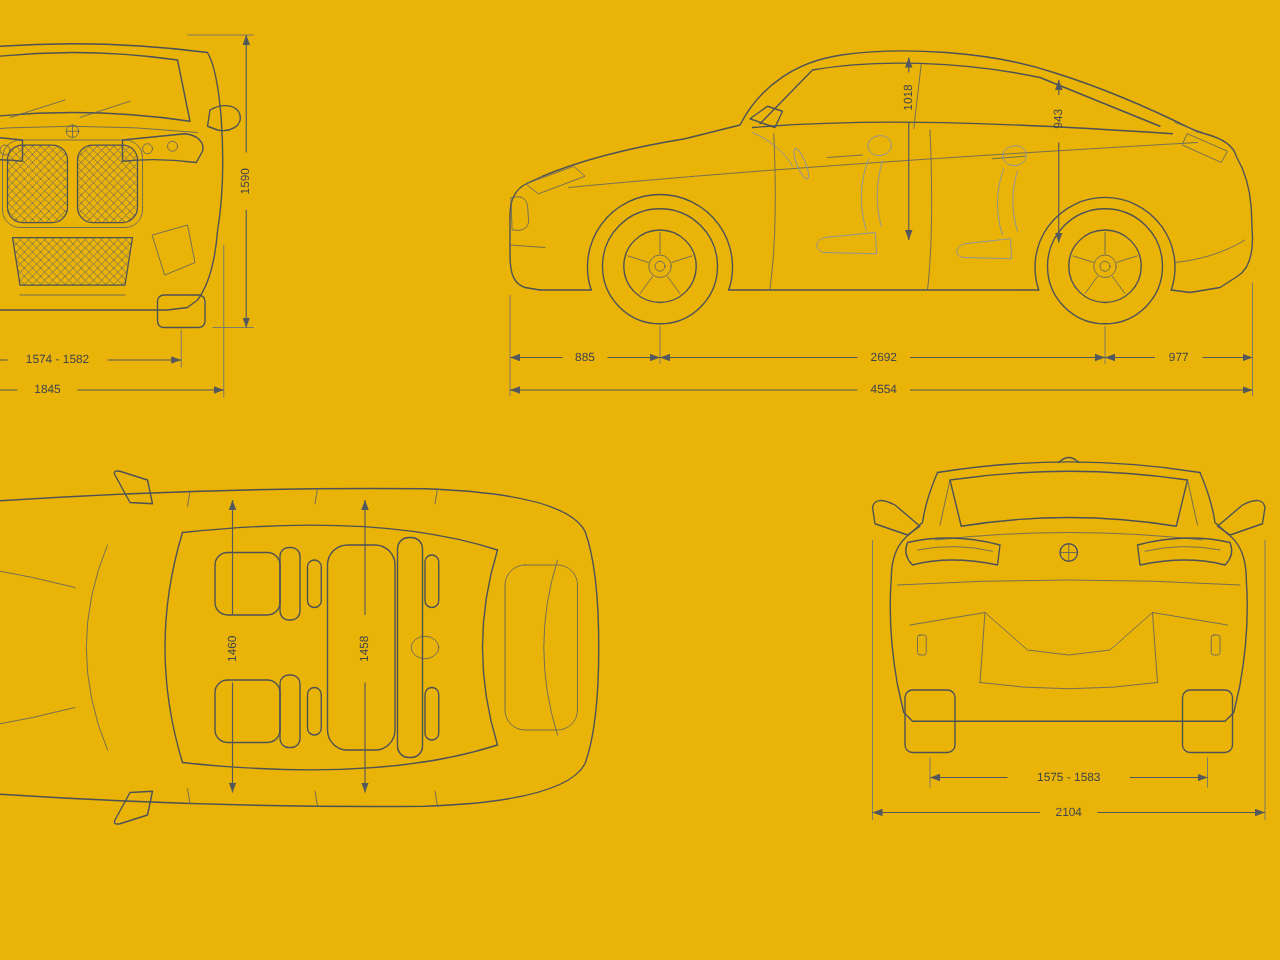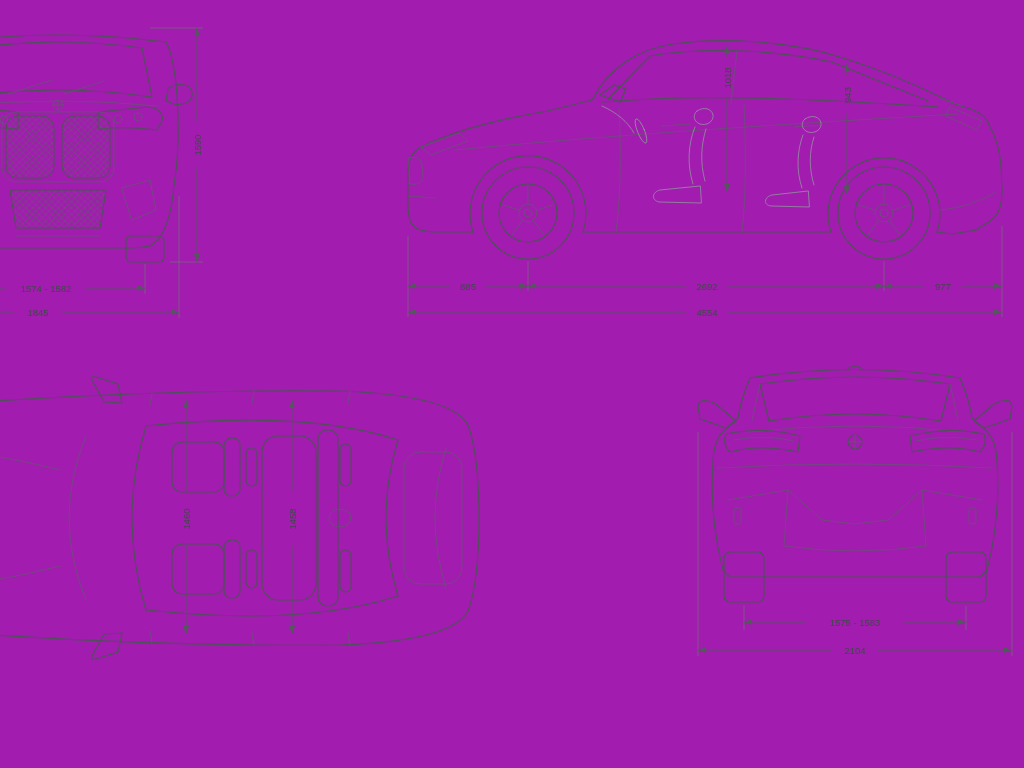--- a/index.html
+++ b/index.html
@@ -1,16 +1,16 @@
 <!DOCTYPE html>
 <html><head>
 <meta charset="utf-8">
 <style>
   html,body{margin:0;padding:0;background:#f0f1f2;}
-  .canvas{position:relative;width:1024px;height:768px;background:#a21caf;overflow:hidden;}
+  .canvas{position:relative;width:1024px;height:768px;background:#eab308;overflow:hidden;}
   svg{display:block;}
   .car{fill:none;stroke:#4d5257;stroke-width:1.1;stroke-linejoin:round;stroke-linecap:round;}
   .thin{fill:none;stroke:#5a6066;stroke-width:0.65;stroke-linejoin:round;stroke-linecap:round;}
   .interior{fill:none;stroke:#8f959a;stroke-width:0.8;stroke-linejoin:round;stroke-linecap:round;}
   .mesh-shape{fill:url(#mesh);stroke:#4d5257;stroke-width:1;}
   .dim{stroke:#53585d;stroke-width:0.9;fill:none;}
   .ext{stroke:#6d7277;stroke-width:0.7;fill:none;}
   .dimtext{font:9.5px "Liberation Sans", sans-serif;fill:#42474c;text-anchor:middle;}
 </style>
 </head>

